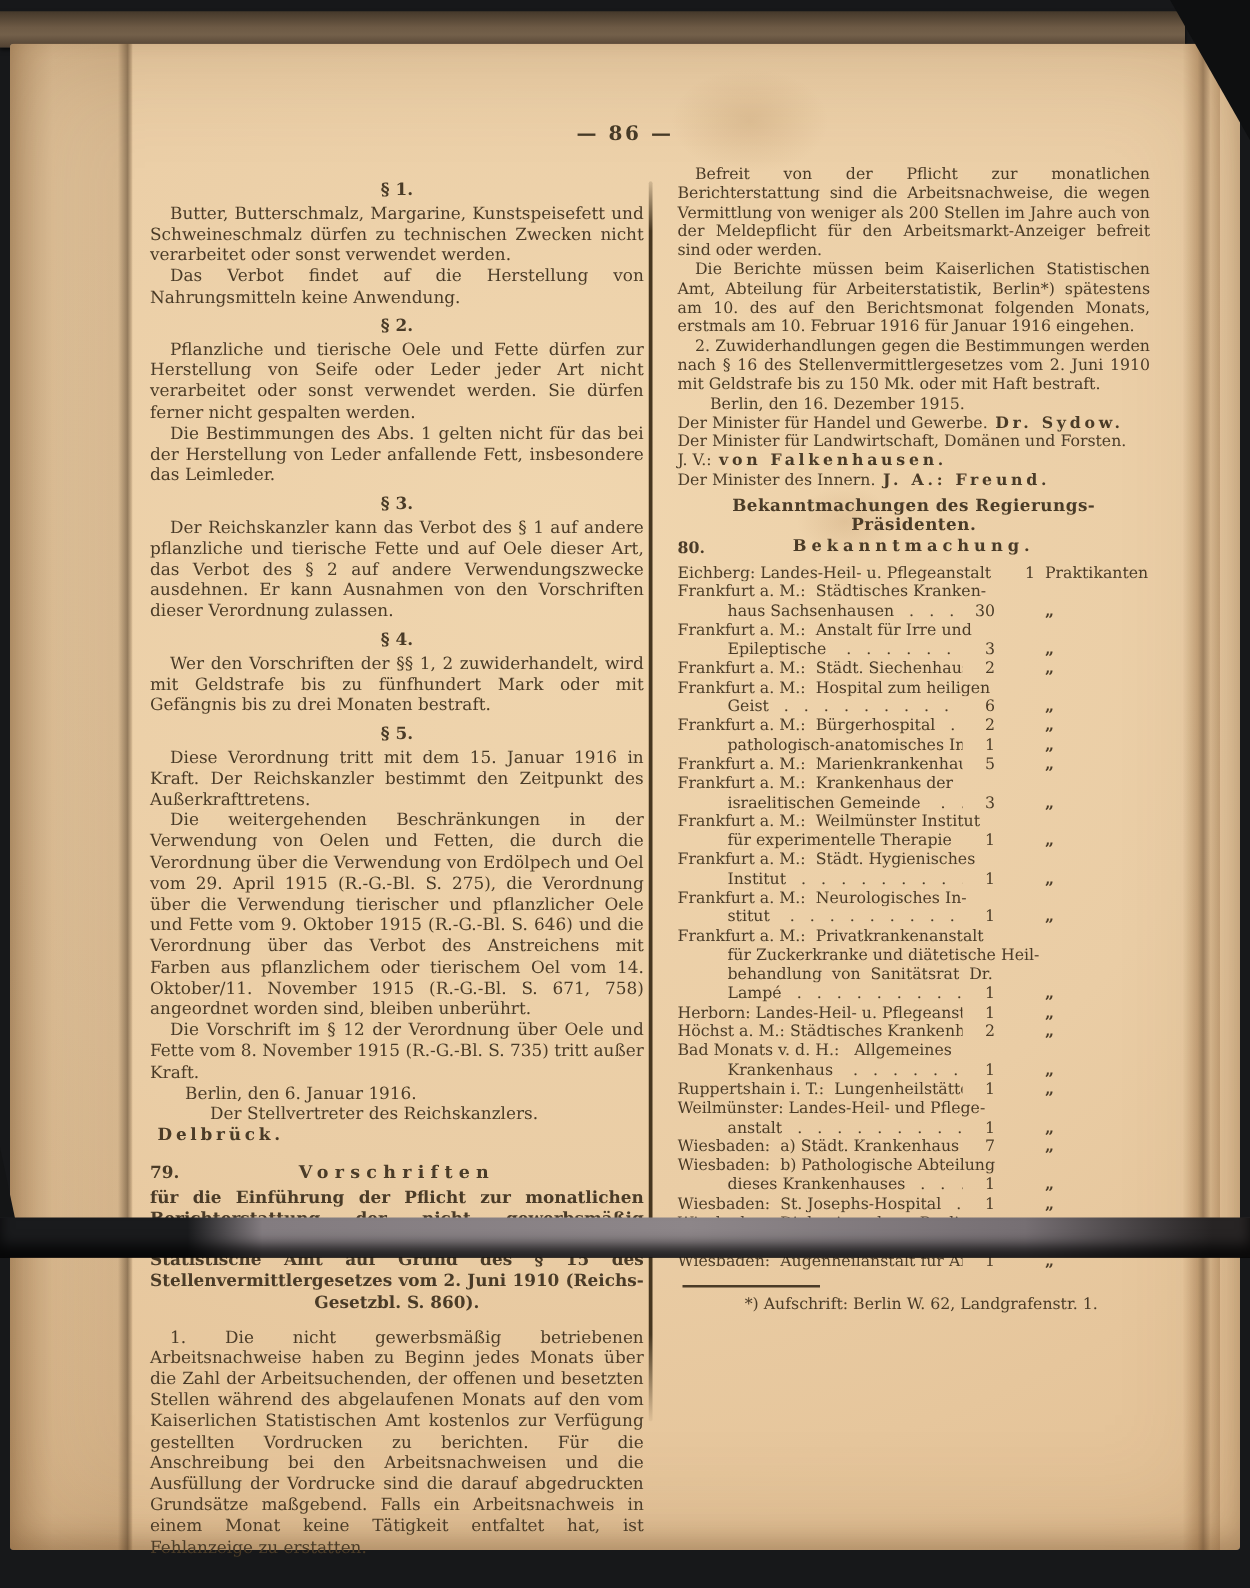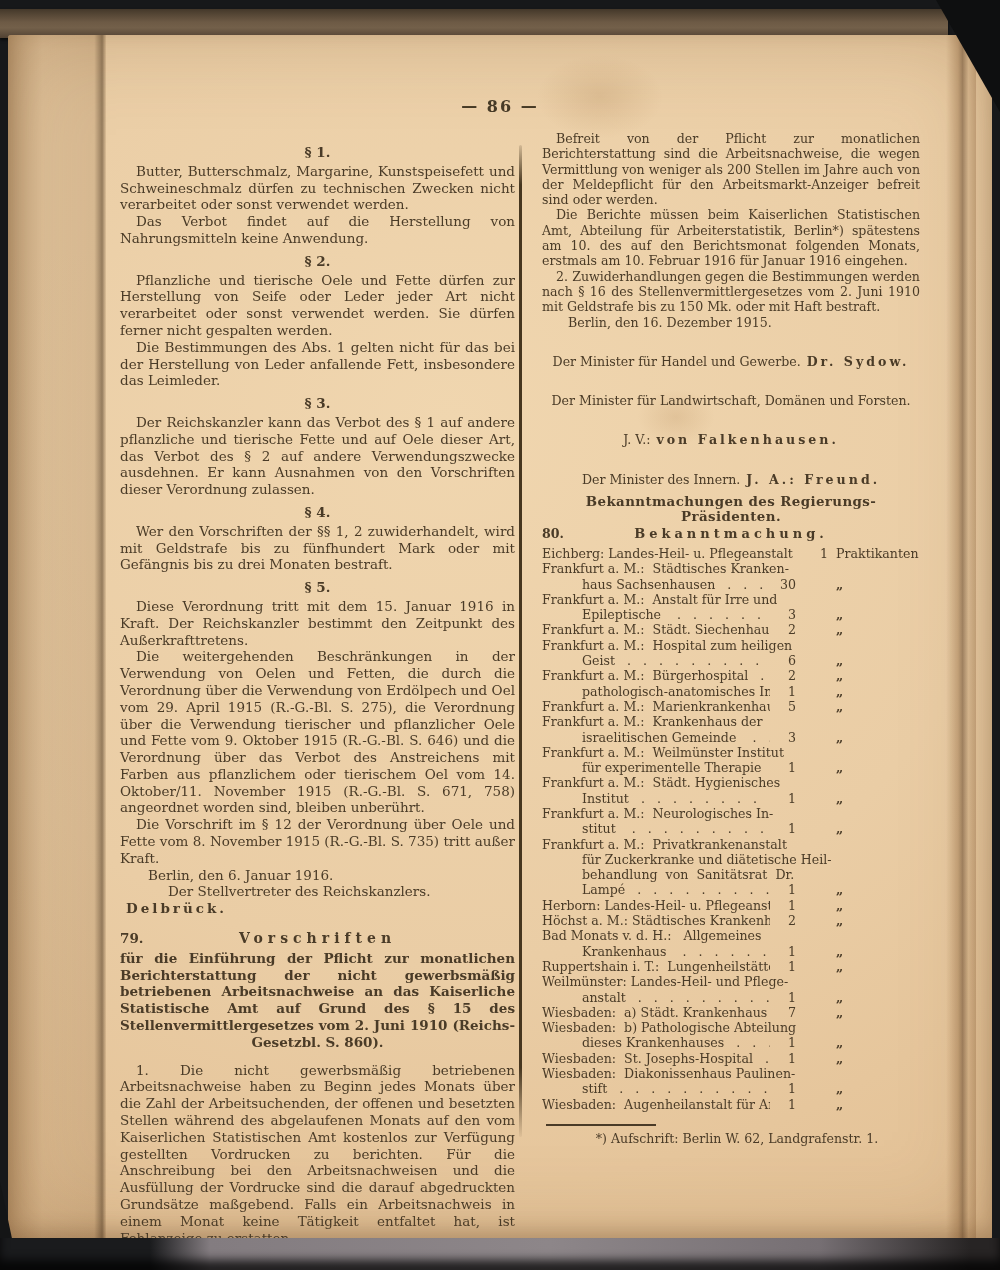--- a/index.html
+++ b/index.html
@@ -1,21 +1,21 @@
 <!DOCTYPE html>
 <html><head>
 <meta charset="utf-8">
 <style>
   html,body{margin:0;padding:0;}
   body{
     width:1000px;height:1270px;overflow:hidden;
     background:#17181a;
     font-family:"DejaVu Serif", serif;
   }
-  .scene{position:relative;width:1000px;height:1270px;}
+  .scene{position:relative;width:1000px;height:1006px;}
 
   .binding-strip{
     position:absolute;left:0;top:9px;width:948px;height:29px;
     background:linear-gradient(180deg,#44382a 0%,#6d5a45 45%,#73604a 65%,#514132 100%);
     box-shadow:0 2px 3px rgba(0,0,0,.6);
   }
 
   .page{
     position:absolute;left:8px;top:35px;width:984px;height:1205px;
     background:
@@ -75,21 +75,21 @@
   .sig-name{letter-spacing:3px;padding-left:6px;font-weight:bold;}
 
   .item-head{position:relative;margin:13px 0 3px;}
   .item-num{position:absolute;left:0;top:0;font-weight:bold;}
   .item-title{text-align:center;font-weight:bold;letter-spacing:5px;font-size:14px;}
   .subtitle{font-weight:bold;text-align:justify;text-align-last:center;margin-top:3px;}
   .p79{margin-top:11px;text-indent:16px;}
 
   .rc-para{text-indent:14px;}
   .rc-date{text-indent:26px;text-align:left;}
-  .sig-line{text-align:center;text-indent:0;margin-top:24px;}
+  .sig-line{text-indent:0;}
   .rp-head{font-weight:bold;text-align:center;font-size:13.4px;letter-spacing:.4px;margin:7px 0 1px;text-indent:0;}
   .item80{position:relative;margin:1px 0 5px;}
   .item80 .item-title{letter-spacing:4px;font-size:13px;}
   .intro{text-indent:14px;}
 
   .entries{text-align:left;margin-top:1px;}
   .entry-row{display:flex;align-items:baseline;}
   .entry-row .e-text{flex:1;white-space:pre;overflow:hidden;}
   .entry-row.cont .e-text{padding-left:40px;}
   .e-count{width:26px;flex:none;text-align:right;}

